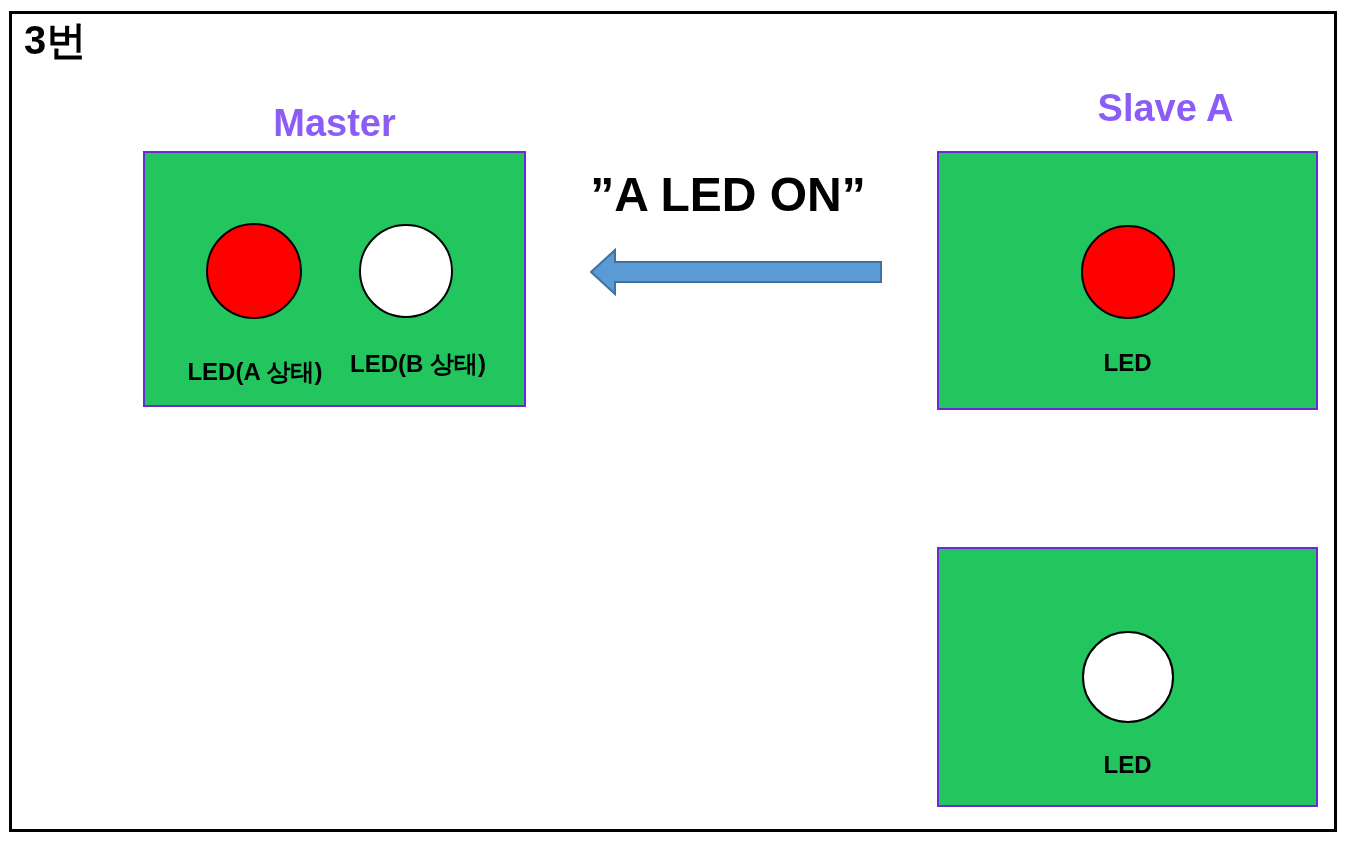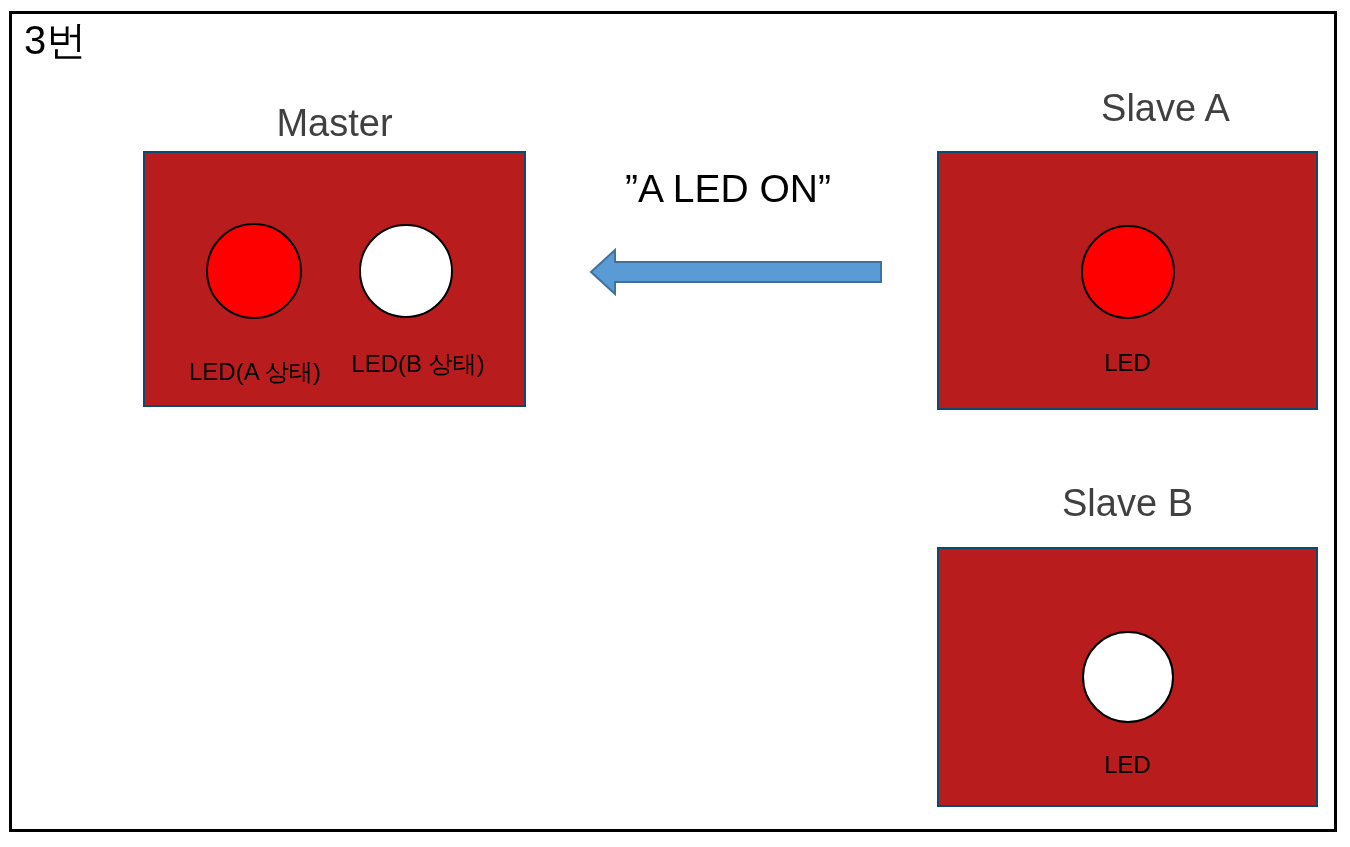--- a/index.html
+++ b/index.html
@@ -3,46 +3,46 @@
 <meta charset="utf-8">
 <style>
   * { margin: 0; padding: 0; box-sizing: border-box; }
   html, body {
     width: 1350px; height: 847px;
     background: #ffffff;
     font-family: "Liberation Sans", "DejaVu Sans", sans-serif;
     color: #000000;
     overflow: hidden;
   }
-  .canvas { position: relative; width: 1350px; height: 642px; background: #ffffff; }
+  .canvas { position: relative; width: 1350px; height: 642px; background: #ffffff; font-weight: bold; }
 
   .outer-frame {
     position: absolute; left: 9px; top: 11px;
     width: 1328px; height: 821px;
     border: 3px solid #000000;
     background: #ffffff;
   }
 
   .page-number {
     position: absolute; left: 24px; top: 16px;
     font-size: 40px; line-height: 1.2; color: #000000;
   }
 
   .box-title {
     position: absolute; text-align: center;
-    font-size: 38px; line-height: 1.2; color: #404040;
+    font-size: 38px; line-height: 1.2; color: #8b5cf6;
   }
   .title-master { left: 143px; top: 101px; width: 383px; }
   .title-slave-a { left: 975px; top: 86px;  width: 381px; }
   .title-slave-b { left: 937px; top: 481px; width: 381px; }
 
   .device-box {
     position: absolute;
-    border: 2px solid #0c4a6e;
-    background: #b91c1c;
+    border: 2px solid #6d28d9;
+    background: #22c55e;
   }
   .box-master  { left: 143px; top: 151px; width: 383px; height: 256px; }
   .box-slave-a { left: 937px; top: 151px; width: 381px; height: 259px; }
   .box-slave-b { left: 937px; top: 547px; width: 381px; height: 260px; }
 
   .led {
     position: absolute;
     border: 2.5px solid #000000;
     border-radius: 50%;
     background: #ffffff;
@@ -60,21 +60,21 @@
     font-size: 24px; line-height: 1.2; color: #000000;
     white-space: nowrap;
   }
   .label-master-a { left: 38px;  top: 205px; width: 144px; }
   .label-master-b { left: 201px; top: 197px; width: 144px; }
   .label-slave-a  { left: 0;     top: 196px; width: 377px; }
   .label-slave-b  { left: 0;     top: 202px; width: 377px; }
 
   .message-text {
     position: absolute; left: 578px; top: 166px; width: 300px;
-    text-align: center; font-size: 39px; line-height: 1.2; color: #000000;
+    text-align: center; font-size: 48px; line-height: 1.2; color: #000000;
     white-space: nowrap;
   }
 
   .arrow-wrap {
     position: absolute; left: 589px; top: 248px;
     width: 294px; height: 48px;
   }
   .arrow-wrap svg { display: block; width: 294px; height: 48px; }
   .arrow-wrap polygon { stroke: #41719C; stroke-width: 2; stroke-linejoin: miter; }
 </style>
@@ -104,20 +104,19 @@
     </svg>
   </div>
 
   <div class="box-title title-slave-a">Slave A</div>
 
   <div class="device-box box-slave-a">
     <div class="led led-slave-a" data-state="on"></div>
     <div class="led-label label-slave-a">LED</div>
   </div>
 
-  <div class="box-title title-slave-b">Slave B</div>
 
   <div class="device-box box-slave-b">
     <div class="led led-slave-b" data-state="off"></div>
     <div class="led-label label-slave-b">LED</div>
   </div>
 
 </div>
 
 </body></html>

